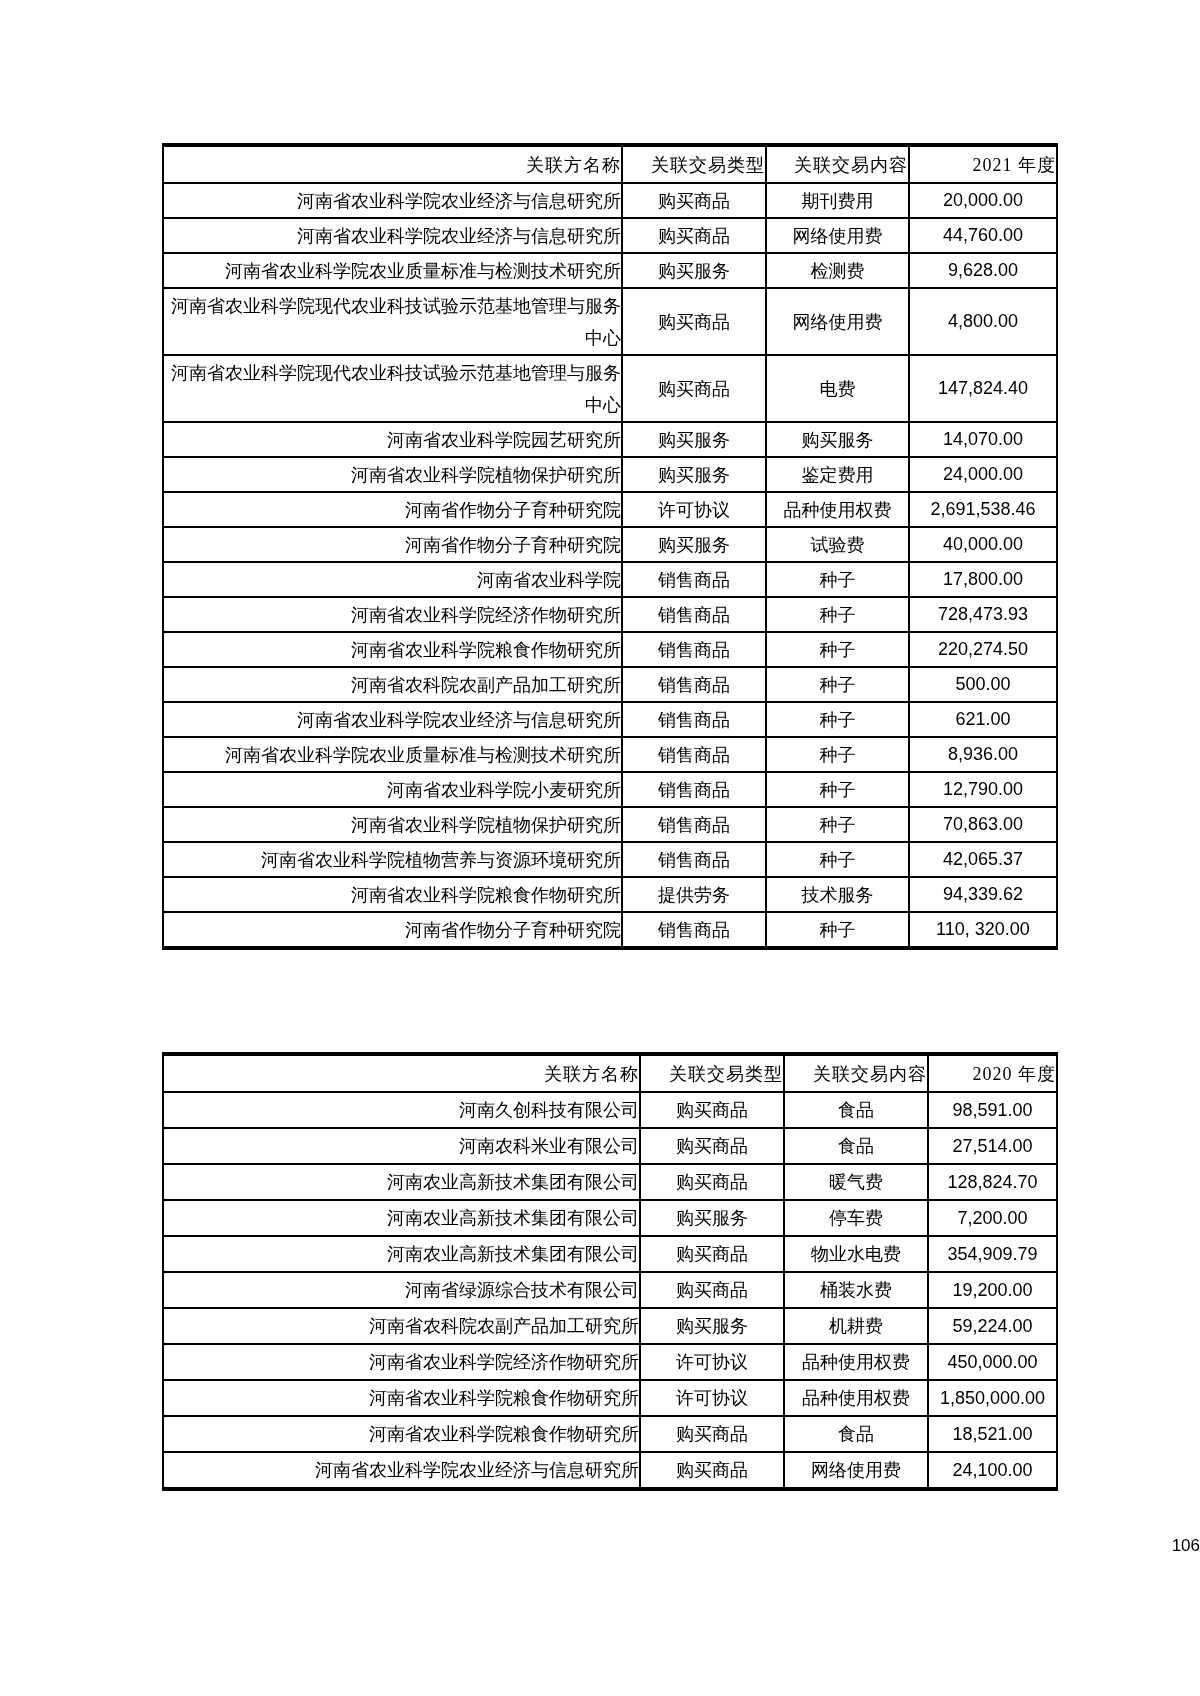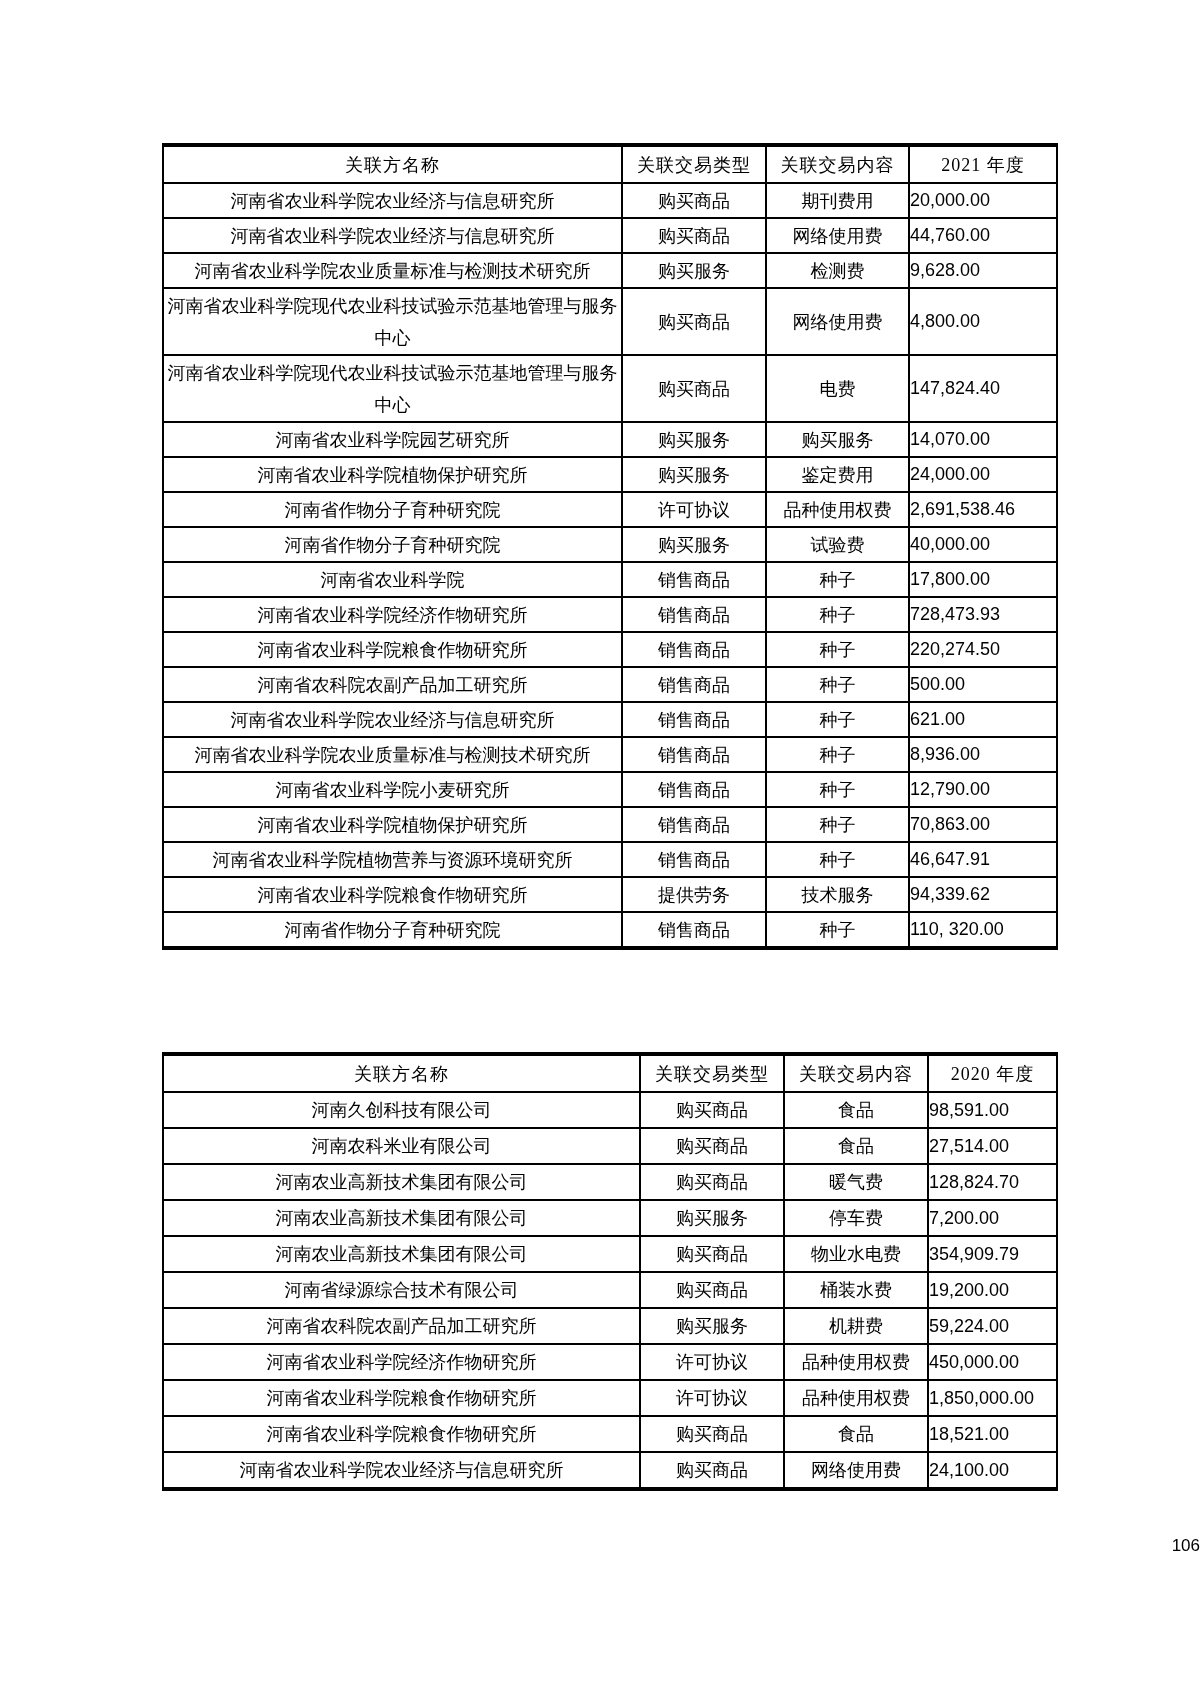--- a/index.html
+++ b/index.html
@@ -27,37 +27,37 @@
     vertical-align: middle;
     overflow: hidden;
     padding: 0;
   }
   .doc-table {
     border-top: 4px solid #000;
     border-bottom: 4px solid #000;
   }
   .doc-table th {
     height: 35px;
-    text-align: center;
+    text-align: right;
     letter-spacing: 1px;
   }
   .doc-table td { height: 33px; }
   #table-2021 { left: 162px; top: 143px; width: 894px; }
   #table-2020 { left: 162px; top: 1052px; width: 894px; }
   #table-2020 td { height: 34px; }
   tr.tall td { height: 65px; }
   tr.tall .c-name { line-height: 32px; }
   .c-name {
-    text-align: center;
+    text-align: right;
     padding-left: 9px;
     padding-right: 6px;
   }
   .c-type, .c-content { text-align: center; }
   .c-amount {
-    text-align: left;
+    text-align: center;
     padding-right: 9px;
     font-family: "Liberation Sans", "DejaVu Sans", sans-serif;
     font-size: 17px;
   }
   .page-number {
     position: absolute;
     top: 1536px;
     left: 0;
     width: 1200px;
     text-align: right;
@@ -183,21 +183,21 @@
       <tr>
         <td class="c-name">河南省农业科学院植物保护研究所</td>
         <td class="c-type">销售商品</td>
         <td class="c-content">种子</td>
         <td class="c-amount">70,863.00</td>
       </tr>
       <tr>
         <td class="c-name">河南省农业科学院植物营养与资源环境研究所</td>
         <td class="c-type">销售商品</td>
         <td class="c-content">种子</td>
-        <td class="c-amount">46,647.91</td>
+        <td class="c-amount">42,065.37</td>
       </tr>
       <tr>
         <td class="c-name">河南省农业科学院粮食作物研究所</td>
         <td class="c-type">提供劳务</td>
         <td class="c-content">技术服务</td>
         <td class="c-amount">94,339.62</td>
       </tr>
       <tr>
         <td class="c-name">河南省作物分子育种研究院</td>
         <td class="c-type">销售商品</td>

